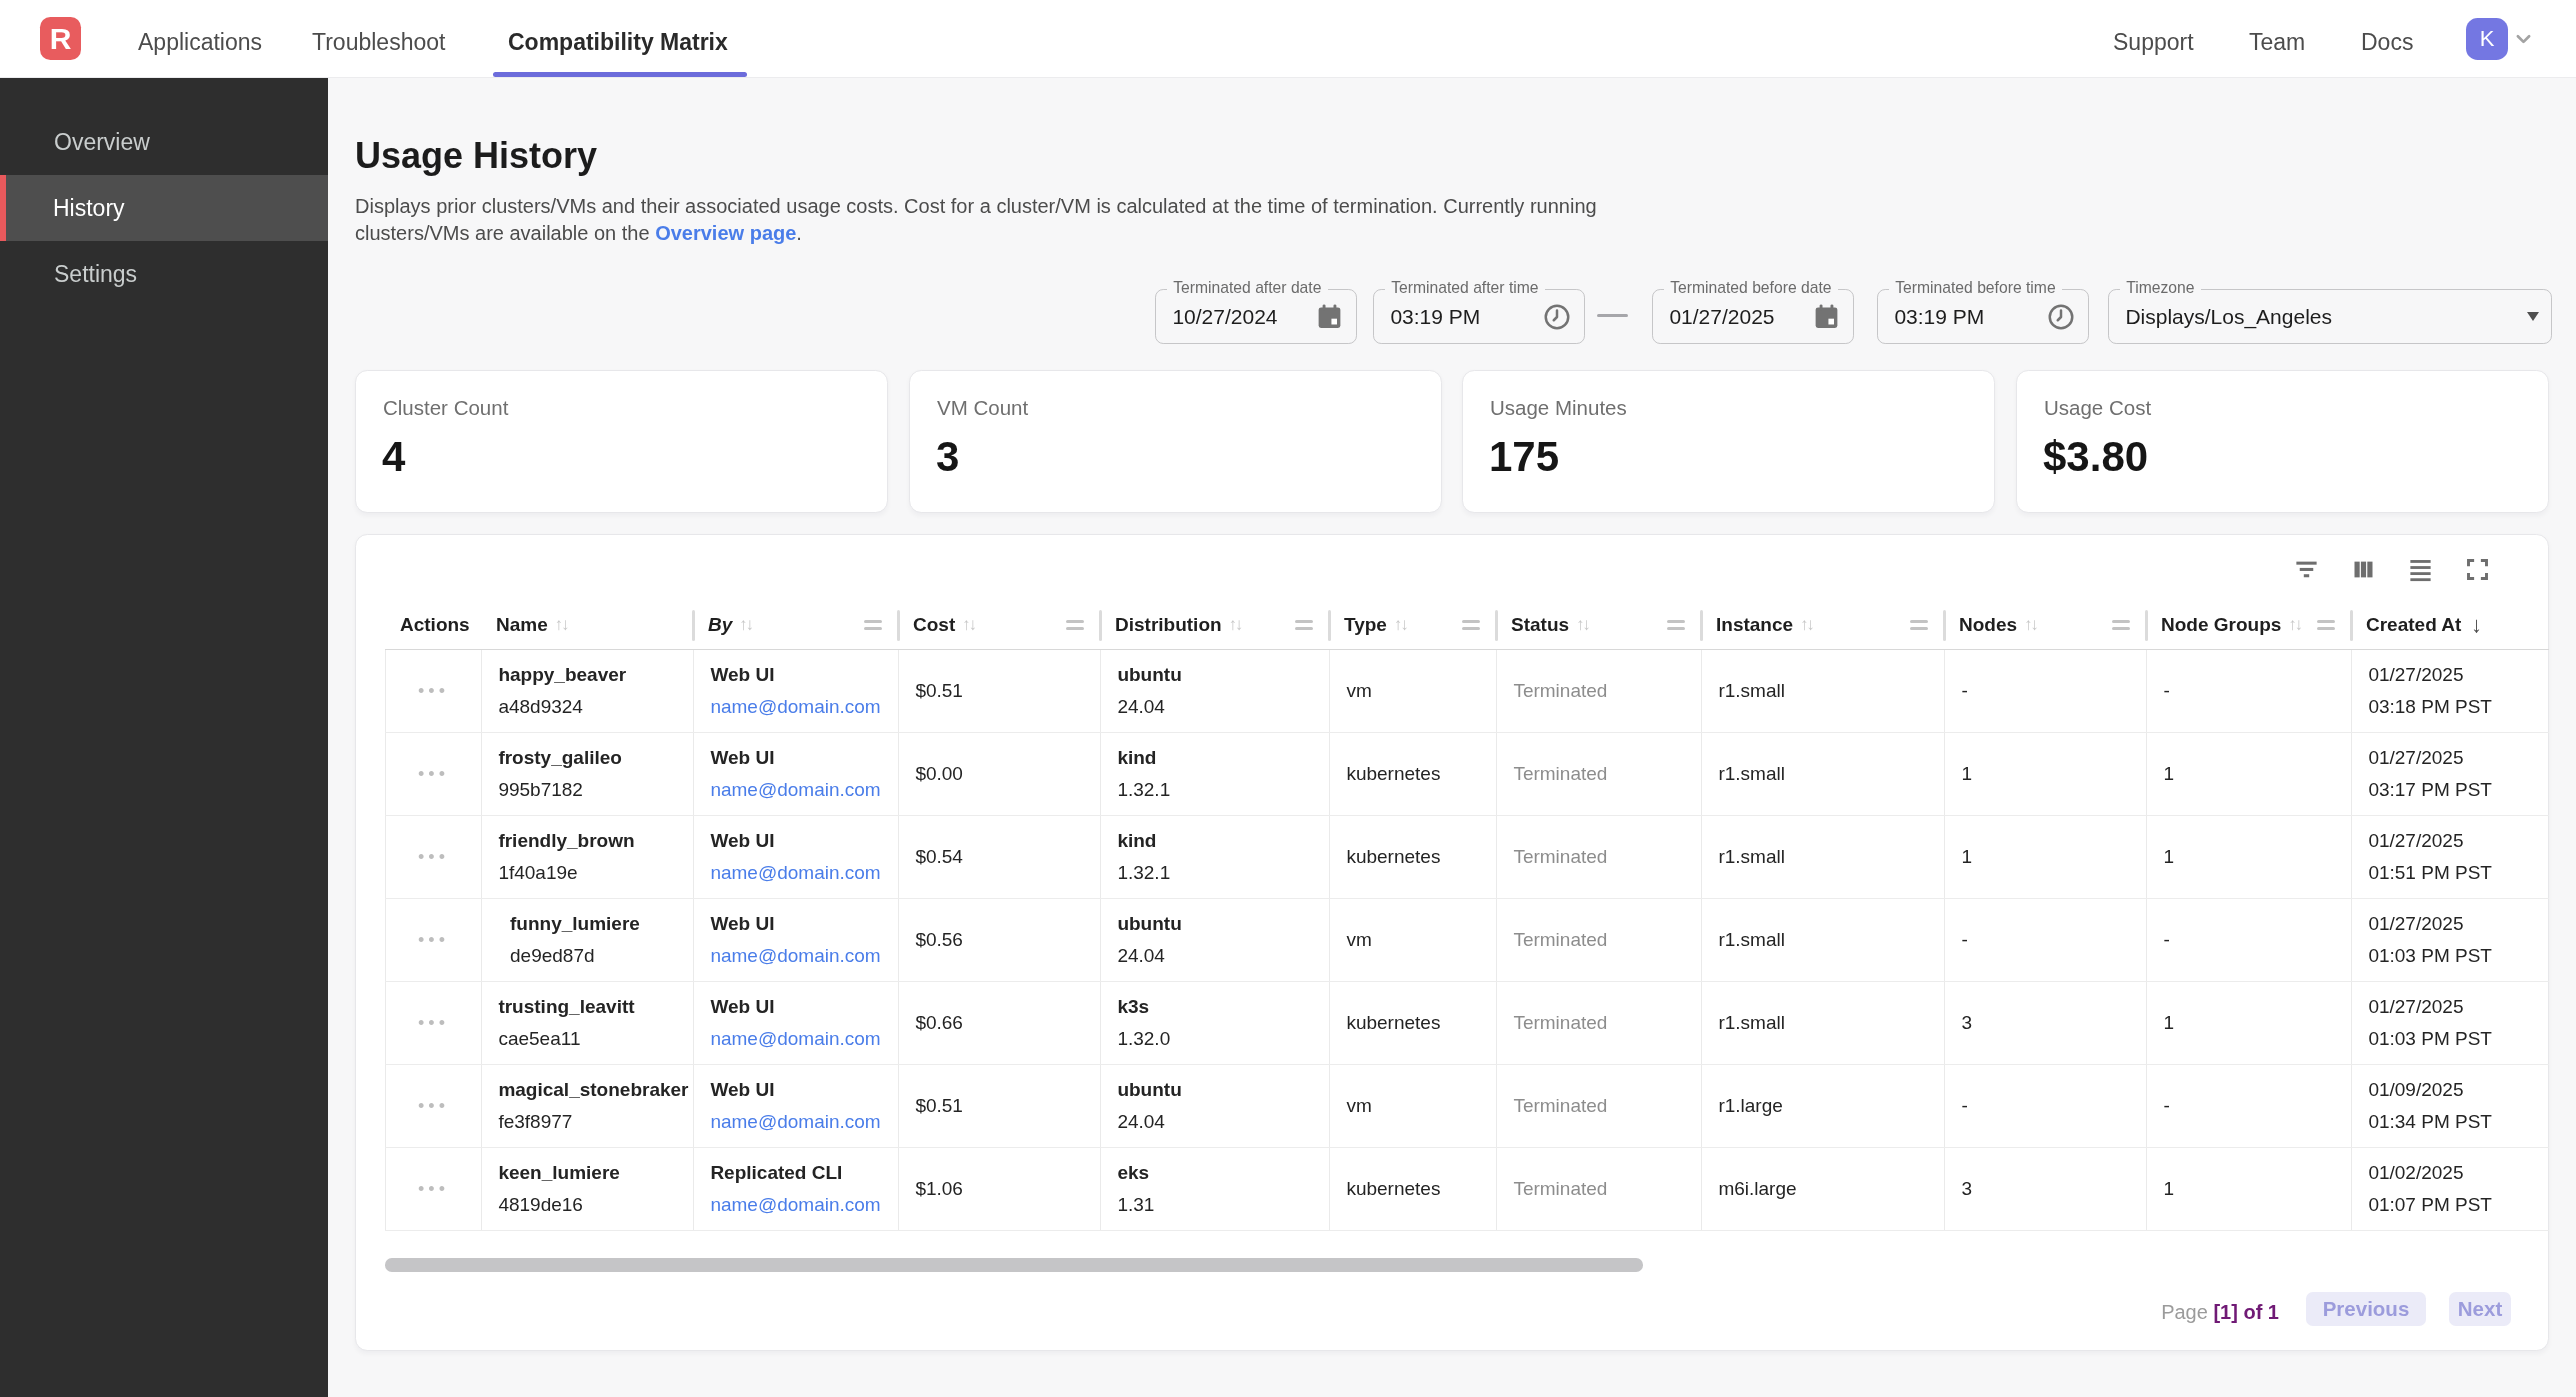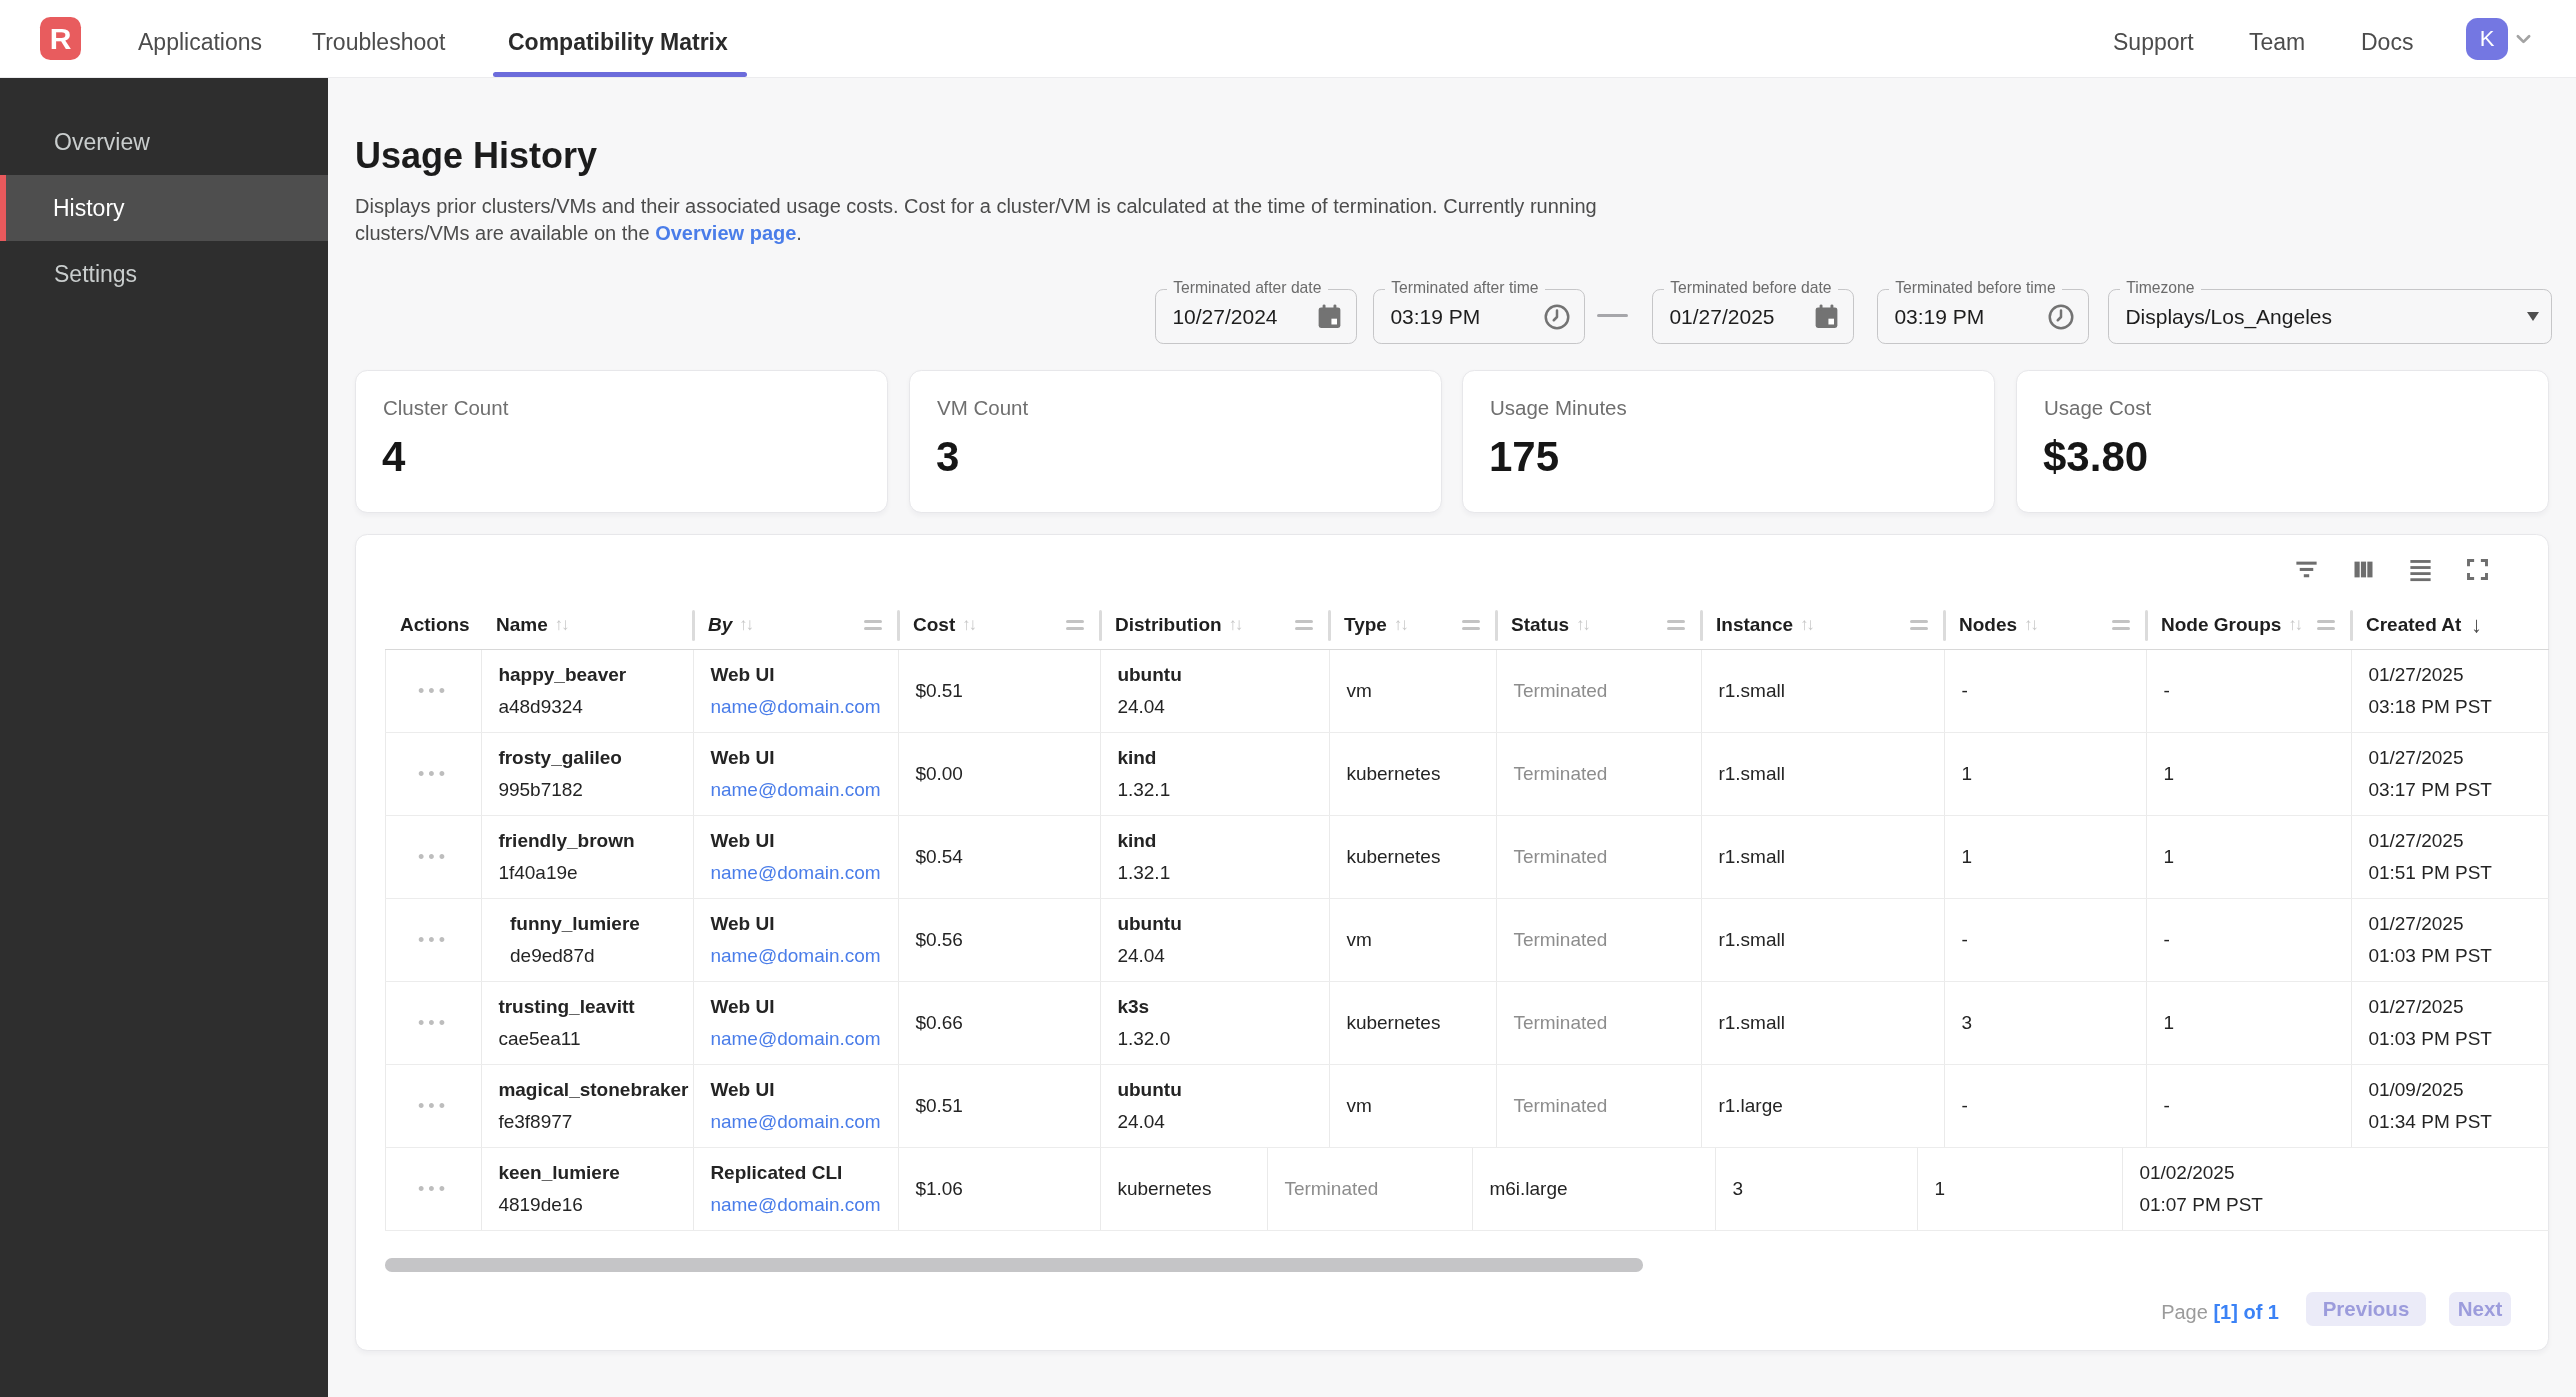--- a/index.html
+++ b/index.html
@@ -88,21 +88,21 @@
   .tcell .l2 { white-space:nowrap; }
   .tcell.actions { padding-left:0; align-items:center; }
   .dots { color:#bdbdbd; font-size:18px; letter-spacing:4.1px; cursor:pointer; }
   .statustxt { color:#8d8d8d; }
   .email { color:#4a7de9; text-decoration:none; cursor:pointer; }
 
   .hscroll-thumb { position:absolute; left:29px; top:723px; width:1258px; height:13.7px;
                    background:#c5c5c7; border-radius:6.8px; cursor:pointer; }
 
   .pagetext { position:absolute; top:766px; right:269px; font-size:20px; color:#9b9b9b; }
-  .pagetext b { color:#3b82f6; font-weight:700; }
+  .pagetext b { color:#701a75; font-weight:700; }
   .pgbtn { position:absolute; top:757px; height:34px; background:#ebebf8; color:#9c9cdc;
            font-weight:700; font-size:20.5px; border:none; border-radius:6.8px;
            display:flex; align-items:center; justify-content:center; cursor:pointer;
            font-family:"Liberation Sans", sans-serif; }
   .prevbtn { right:122px; width:120px; }
   .nextbtn { right:37px; width:62px; }
 </style>
 </head>
 <body>
 
@@ -549,20 +549,24 @@
             <span class="l1">keen_lumiere</span>
             <span class="l2">4819de16</span>
           </div>
           <div class="tcell" style="width: 205px;">
             <span class="l1">Replicated CLI</span>
             <a class="l2 email">name@domain.com</a>
           </div>
           <div class="tcell" style="width: 202px;">
             <span>$1.06</span>
           </div>
+          <div class="tcell" style="width: 229px;">
+            <span class="l1">eks</span>
+            <span class="l2">1.31</span>
+          </div>
           <div class="tcell" style="width: 167px;">
             <span>kubernetes</span>
           </div>
           <div class="tcell" style="width: 205px;">
             <span class="statustxt">Terminated</span>
           </div>
           <div class="tcell" style="width: 243px;">
             <span>m6i.large</span>
           </div>
           <div class="tcell" style="width: 202px;">

